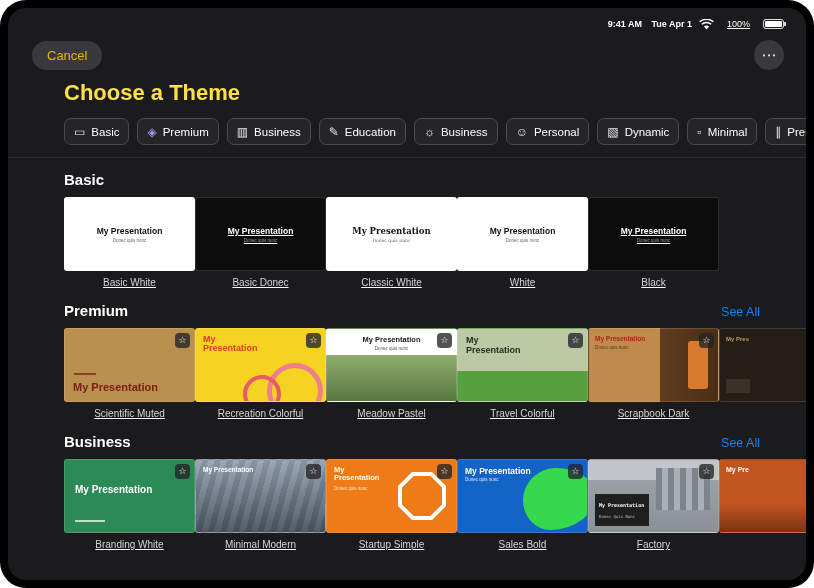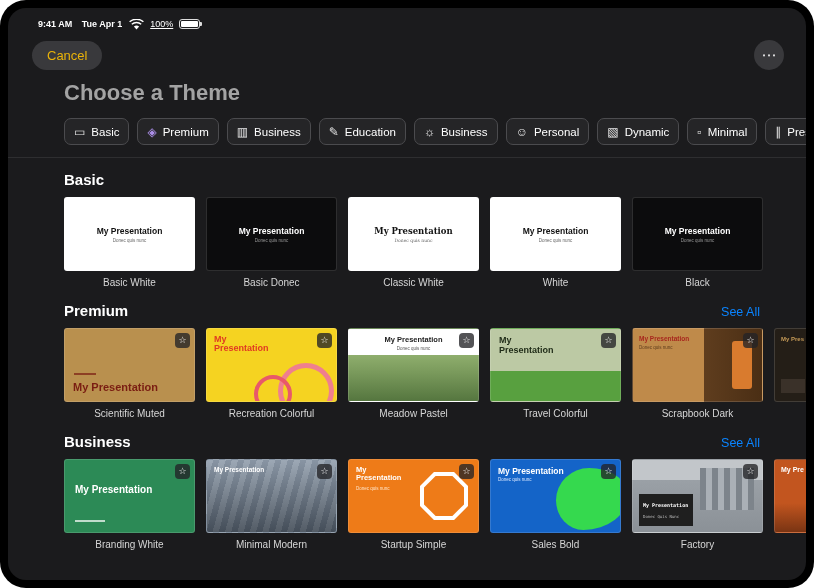--- a/index.html
+++ b/index.html
@@ -1,47 +1,47 @@
 <!DOCTYPE html>
 <html style="--accent-blue: #0a84ff; --screen-bg: #1b1b1d; --chip-bg: #252527; --chip-border: #4b4b4e; --pill-bg: #39393c; --scientific-muted: #b9904e; --recreation-yellow: #f5d321; --recreation-red: #e03a22; --travel-light: #bcc9a4; --travel-green: #58a03f; --scrapbook-tan: #bf8a4a; --scrapbook-brown: #5f3d1e; --branding-green: #2c8a56; --startup-orange: #ee7b18; --sales-blue: #1464c8; --sales-green: #35d94e; --factory-gray: #9aa0a6;"><head>
 <meta charset="utf-8">
 <style>
   html,body{margin:0;padding:0;background:#fff;font-family:"Liberation Sans",sans-serif;}
   .device{position:relative;width:814px;height:588px;background:#000;border-radius:26px;box-sizing:border-box;padding:8px;}
   .screen{position:relative;width:100%;height:100%;background:var(--screen-bg,#1b1b1d);border-radius:18px;overflow:hidden;box-sizing:border-box;color:#fff;}
 
   
-  .status-bar{display:flex;justify-content:flex-start;align-items:center;padding:8px 22px 0 30px;height:16px;font-size:9px;color:#fff;}
+  .status-bar{display:flex;justify-content:flex-end;align-items:center;padding:8px 22px 0 30px;height:16px;font-size:9px;color:#fff;}
   .status-left span{margin-right:7px;font-weight:600;}
-  .status-right{display:flex;align-items:center;gap:6px;text-decoration:underline;}
+  .status-right{display:flex;align-items:center;gap:13px;text-decoration:underline;}
   .battery{position:relative;width:21px;height:10px;border:1px solid rgba(255,255,255,.85);border-radius:3px;display:inline-block;box-sizing:border-box;}
   .battery-fill{position:absolute;top:1px;left:1px;right:1px;bottom:1px;background:#fff;border-radius:1px;}
   .battery-nub{position:absolute;right:-3px;top:2px;width:2px;height:4px;background:rgba(255,255,255,.85);border-radius:0 1px 1px 0;}
 
   
   .nav-row{display:flex;justify-content:space-between;align-items:center;padding:8px 22px 0 24px;}
   .pill{background:var(--pill-bg,#39393c);color:#eab308;border:none;border-radius:16px;font-size:13px;padding:7px 15px;font-family:inherit;cursor:pointer;}
   .circle{background:var(--pill-bg,#39393c);color:#fff;border:none;border-radius:50%;width:30px;height:30px;font-size:15px;line-height:30px;text-align:center;padding:0;font-family:inherit;cursor:pointer;}
 
-  .page-title{margin:10px 0 0 56px;font-size:22px;font-weight:700;color:#a3a3a3;}
+  .page-title{margin:10px 0 0 56px;font-size:22px;font-weight:700;color:#fde047;}
 
   
   .chips{display:flex;gap:8px;margin:12px 0 0 56px;}
   .chip{display:flex;align-items:center;gap:6px;height:27px;padding:0 9px;border-radius:7px;background:var(--chip-bg,#252527);border:1px solid var(--chip-border,#4b4b4e);color:#fff;font-size:11.5px;font-family:inherit;cursor:pointer;white-space:nowrap;}
   .chip-icon{font-size:12px;line-height:1;color:#e8e8e8;}
   .chip-icon.premium-theme-icon{color:#ab8ee8;}
   .divider{border-top:1px solid #2e2e30;margin-top:12px;}
 
   
   section{margin-left:56px;}
   .sec-head{display:flex;justify-content:space-between;align-items:baseline;margin:13px 0 9px 0;padding-right:46px;}
   .sec-head h2{margin:0;font-size:15px;font-weight:700;color:#fff;}
   .see-all{color:var(--accent-blue,#0a84ff);font-size:12.5px;text-decoration:none;cursor:pointer;}
 
-  .row{display:flex;gap:11px;overflow:hidden;width:calc(100% - 0px);}
+  .row{display:flex;overflow:hidden;width:calc(100% - 0px);text-decoration:underline;}
   .card{flex:0 0 131px;width:131px;cursor:pointer;}
   .thumb{position:relative;width:131px;height:74px;border-radius:3px;overflow:hidden;border:1px solid rgba(255,255,255,.14);box-sizing:border-box;display:flex;flex-direction:column;align-items:center;justify-content:center;gap:2px;text-align:center;}
   .card-label{margin-top:6px;font-size:10px;color:#d6d6d6;text-align:center;height:12px;white-space:nowrap;overflow:hidden;}
   .t-title{font-size:8.5px;font-weight:700;z-index:2;}
   .t-sub{font-size:4.5px;z-index:2;}
   .star-badge{position:absolute;top:4px;right:4px;width:15px;height:15px;border-radius:4px;background:rgba(35,35,38,.78);color:#fff;font-size:9px;line-height:15px;text-align:center;z-index:5;cursor:pointer;}
 
   
   .thumb.basic-white{background:#fff;color:#121212;}
   .thumb.basic-white .t-sub{color:#666;}

